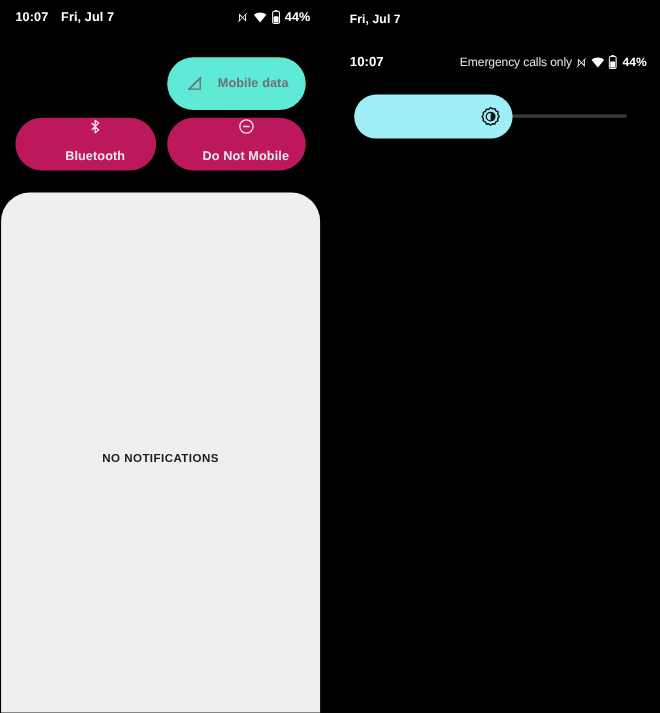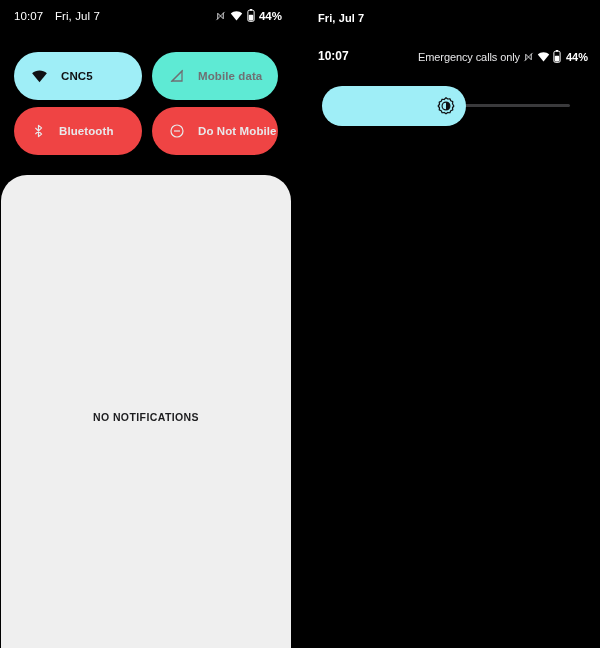--- a/index.html
+++ b/index.html
@@ -10,42 +10,42 @@
     overflow: hidden;
   }
   #root { position: relative; width: 600px; height: 648px; background: #000; }
 
   
   #left-panel { position: absolute; left: 0; top: 0; width: 292px; height: 648px; background: #000; }
 
   .l-statusbar { position: absolute; left: 0; top: 0; width: 292px; height: 34px; }
   .l-status-left {
     position: absolute; left: 14px; top: 10px;
-    font-size: 11.5px; font-weight: normal; color: #ffffff; letter-spacing: .1px;
+    font-size: 11.5px; font-weight: bold; color: #ffffff; letter-spacing: .1px;
     white-space: nowrap;
   }
   .l-status-right {
     position: absolute; right: 10px; top: 9px;
     display: flex; align-items: center; gap: 4px;
     font-size: 11.5px; font-weight: bold; color: #ffffff;
   }
 
   .icon { display: inline-flex; align-items: center; justify-content: center; }
 
   
   .l-tiles { position: absolute; left: 0; top: 52px; width: 292px; }
   .l-row { position: relative; height: 48px; margin-bottom: 7px; }
   .l-tile {
     position: absolute; top: 0; height: 48px; border-radius: 24px;
     display: flex; align-items: center; padding-left: 17px; gap: 13px;
   }
   .l-tile.col1 { left: 14px; width: 128px; }
   .l-tile.col2 { left: 152px; width: 126px; }
   .l-tile.on  { background: #9FEEF7; color: #101114; }
-  .l-tile.off { background: #ef4444; color: #e8e8ea; }
+  .l-tile.off { background: #be185d; color: #e8e8ea; flex-direction: column; }
   .l-tile.disabled { background: #5eead4; color: #6f7073; }
   .l-tile-label { font-size: 11.5px; font-weight: bold; letter-spacing: .1px; white-space: nowrap; }
 
   
   #notif-shade {
     position: absolute; left: 1px; top: 175px; width: 290px; height: 473px;
     background: #EFEFEF; border-radius: 26px 26px 0 0; padding-left: 40px;
   }
   #notif-empty-text {
     position: absolute; left: 0; right: 0; top: 236px;
@@ -117,28 +117,20 @@
             <rect x="1.2" y="2" width="9.6" height="17" rx="2.2" fill="none" stroke="#ffffff" stroke-width="1.5"></rect>
             <rect x="2.6" y="9" width="6.8" height="8.6" rx="1.2"></rect>
           </svg>
         </span>
         <span>44%</span>
       </div>
     </div>
 
     <div class="l-tiles">
       <div class="l-row">
-        <div class="l-tile col1 on">
-          <span class="icon">
-            <svg width="17" height="14" viewBox="0 0 24 20" fill="#101114">
-              <path d="M12 19 1.5 6.2C4.4 3.6 8 2.2 12 2.2s7.6 1.4 10.5 4L12 19z"></path>
-            </svg>
-          </span>
-          <span class="l-tile-label">CNC5</span>
-        </div>
         <div class="l-tile col2 disabled">
           <span class="icon">
             <svg width="16" height="16" viewBox="0 0 24 24" fill="none" stroke="#6f7073" stroke-width="1.9">
               <path d="M4.5 19.5h15V4.5L4.5 19.5z"></path>
                 <line x1="3.5" y1="20.5" x2="20.5" y2="3.5"></line>
             </svg>
           </span>
           <span class="l-tile-label">Mobile data</span>
         </div>
       </div>

